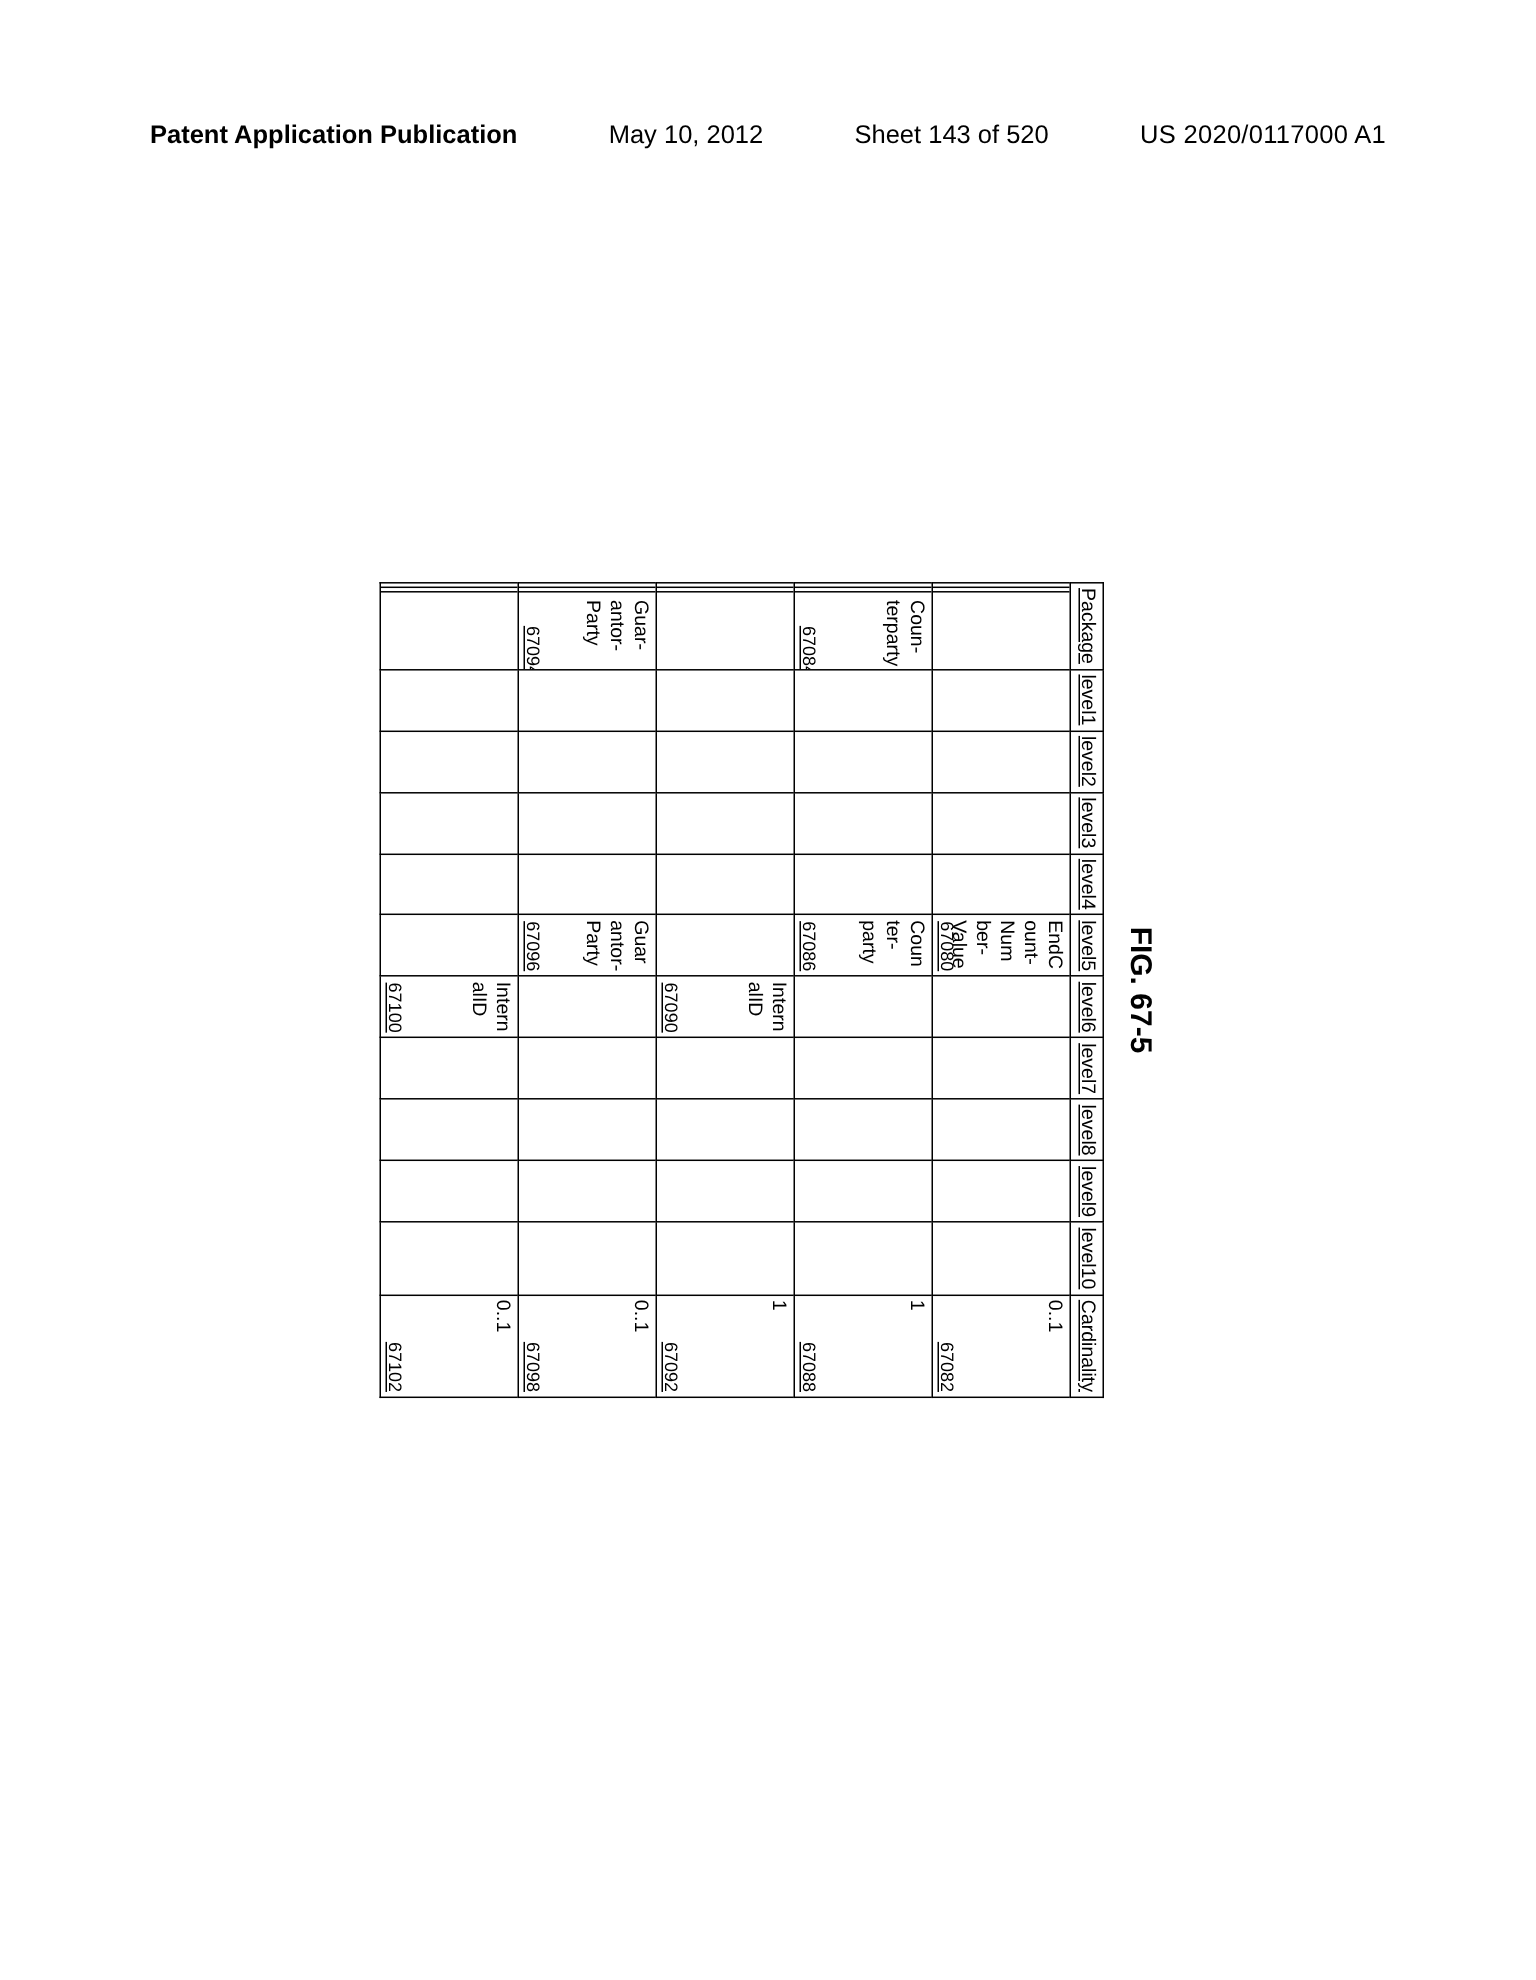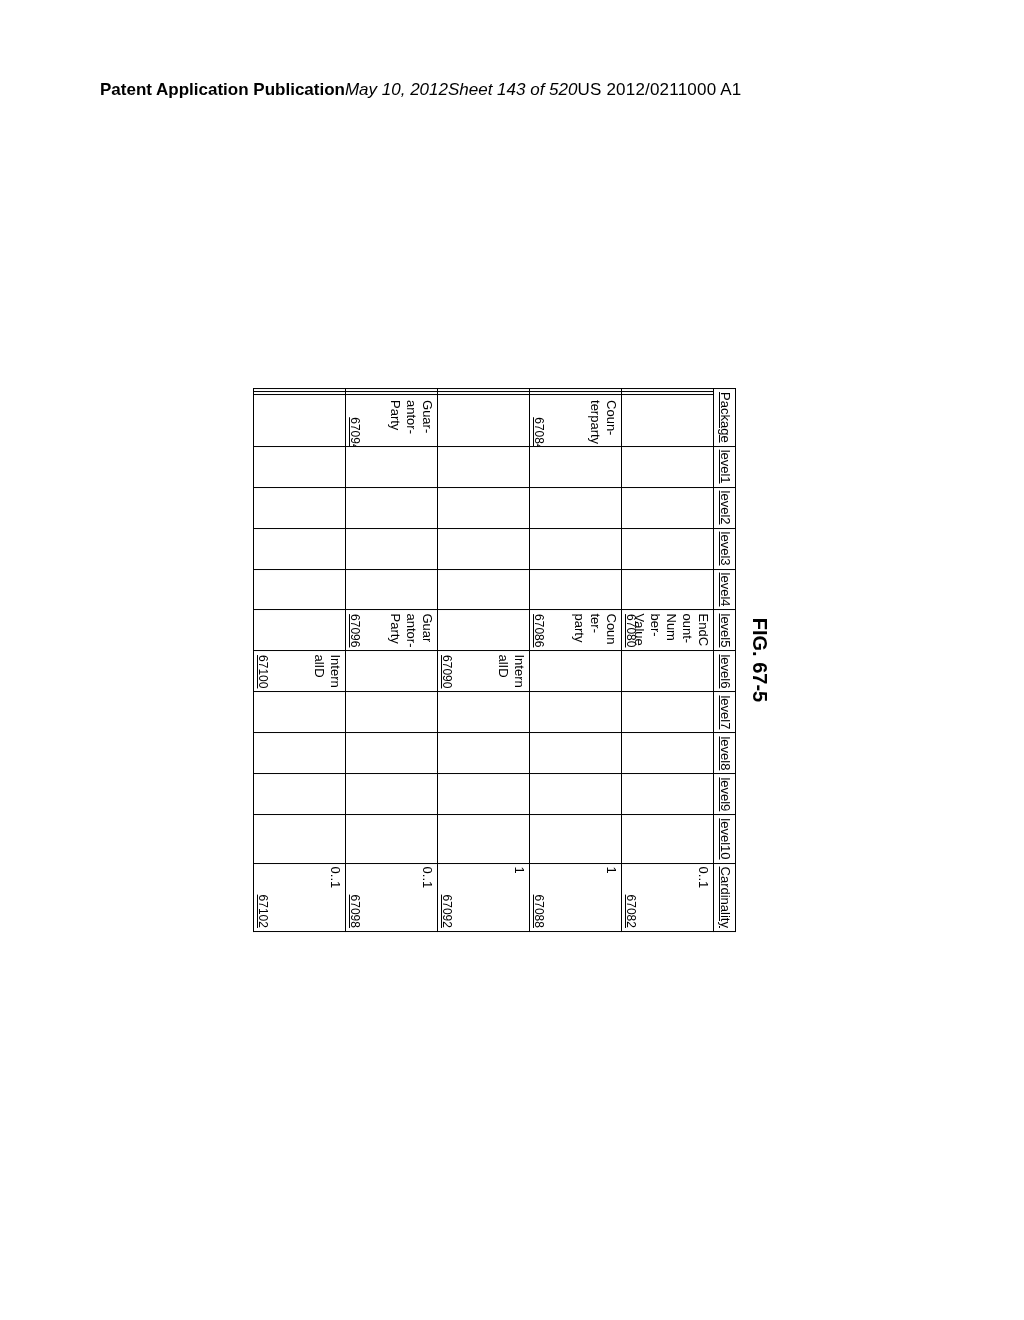--- a/index.html
+++ b/index.html
@@ -16,25 +16,26 @@
     width: 1024px;
     height: 1320px;
     box-sizing: border-box;
   }
   .header-line {
     position: absolute;
     top: 80px;
     left: 100px;
     right: 100px;
     display: flex;
+    justify-content: space-between;
     font-size: 17px;
   }
   .header-left { font-weight: bold; }
   .header-right { font-weight: normal; letter-spacing: 0.2px; }
-  .header-mid { font-weight: normal; font-style: italic; }
+  .header-mid { font-weight: normal; }
 
   .rotator {
     position: absolute;
     left: 512px;
     top: 660px;
     transform: translate(-50%, -50%) rotate(90deg);
     transform-origin: center center;
   }
 
   .fig-title {
@@ -104,21 +105,21 @@
 </style>
 </head>
 <body>
 
 <div class="page">
 
   <div class="header-line">
     <span class="header-left">Patent Application Publication</span>
     <span class="header-mid">May 10, 2012</span>
     <span class="header-mid">Sheet 143 of 520</span>
-    <span class="header-right">US 2012/0211000 A1</span>
+    <span class="header-right">US 2020/0117000 A1</span>
   </div>
 
   <div class="rotator">
     <div class="fig-title">FIG. 67-5</div>
 
     <table class="patent">
       <colgroup>
         <col class="col-pkg">
         <col class="col-lvl">
           <col class="col-lvl">

